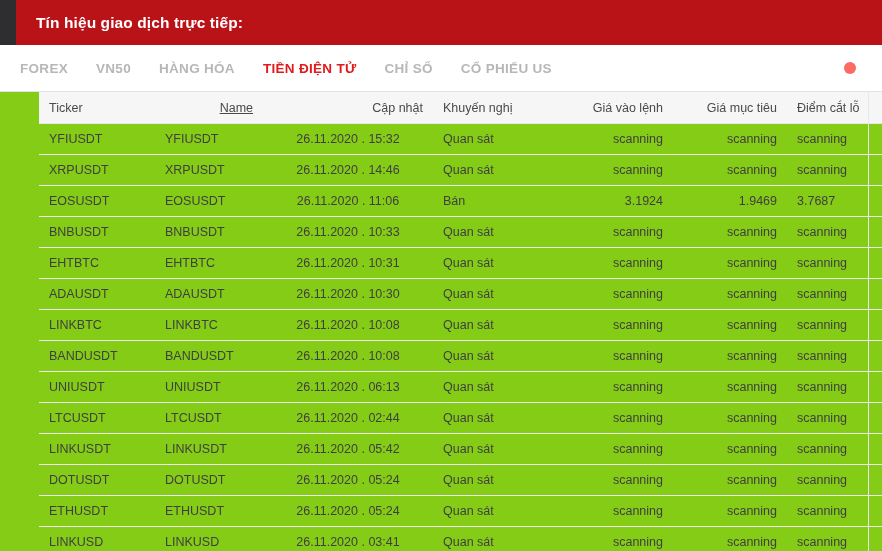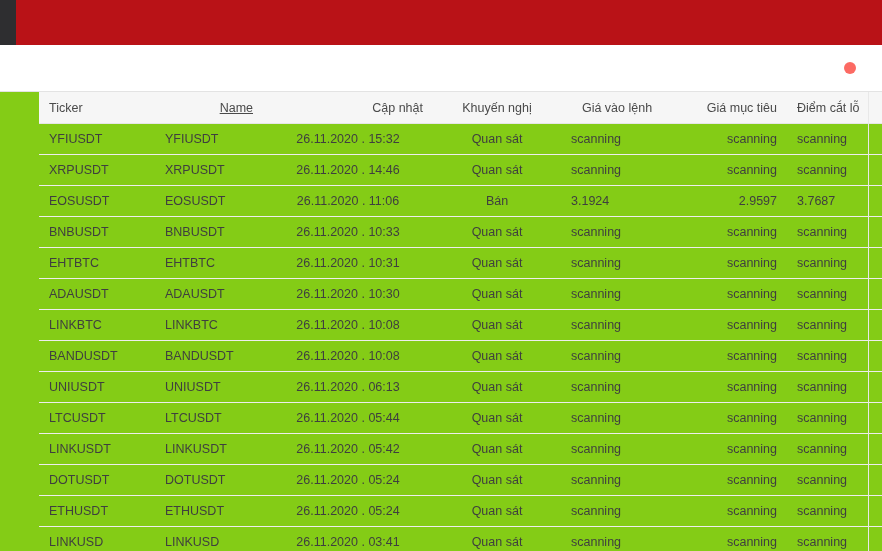--- a/index.html
+++ b/index.html
@@ -107,22 +107,22 @@
     padding: 0 10px;
     border-bottom: 1px solid #ededed;
     white-space: nowrap;
     overflow: hidden;
     color: #3f3f3f;
   }
   
   .col-ticker  { width: 96px;  text-align: left; }
   .col-name    { width: 88px;  text-align: left; }
   .col-update  { width: 150px; text-align: center; }
-  .col-reco    { width: 108px; text-align: center; }
-  .col-entry   { width: 92px;  }
+  .col-reco    { width: 108px; text-align: left; }
+  .col-entry   { width: 92px;  text-align: right; }
   .col-target  { width: 94px;  text-align: right; }
   .col-stop    { width: 82px;  text-align: left; }
   .col-status  { width: 80px;  text-align: right; }
 
   thead .col-ticker { text-align: left; }
   thead .col-name   { text-align: right; text-decoration: underline; }
   thead .col-update { text-align: right; }
 
   td.reco-watch { color: #f4813f; }
   td.reco-sell  { color: #e8403a; }
@@ -134,23 +134,32 @@
     width: 1px;
     height: 459px;
     background: #e8e8e8;
   }
 </style>
 </head>
 <body>
 
 <div class="banner">
   <div class="banner-accent"></div>
+  <div class="banner-title">Tín hiệu giao dịch trực tiếp:</div>
 </div>
 
 <nav class="tabbar">
+  <div id="tabs-host" style="display:flex;align-items:center;">
+      <div class="tab">FOREX</div>
+      <div class="tab">VN50</div>
+      <div class="tab">HÀNG HÓA</div>
+      <div class="tab active">TIỀN ĐIỆN TỬ</div>
+      <div class="tab">CHỈ SỐ</div>
+      <div class="tab">CỔ PHIẾU US</div>
+    </div>
   <span class="live-dot"></span>
 </nav>
 
 <div class="table-wrap">
   <table class="signals">
     <thead>
       <tr id="header-row">
           <th class="col-ticker">Ticker</th>
           <th class="col-name">Name</th>
           <th class="col-update">Cập nhật</th>
@@ -181,21 +190,21 @@
           <td class="col-target">scanning</td>
           <td class="col-stop">scanning</td>
           <td class="col-status">Đóng lệnh</td>
         </tr>
         <tr>
           <td class="col-ticker">EOSUSDT</td>
           <td class="col-name">EOSUSDT</td>
           <td class="col-update">26.11.2020 . 11:06</td>
           <td class="col-reco reco-sell">Bán</td>
           <td class="col-entry">3.1924</td>
-          <td class="col-target">2.9597</td>
+          <td class="col-target">1.9469</td>
           <td class="col-stop">3.7687</td>
           <td class="col-status">Trading</td>
         </tr>
         <tr>
           <td class="col-ticker">BNBUSDT</td>
           <td class="col-name">BNBUSDT</td>
           <td class="col-update">26.11.2020 . 10:33</td>
           <td class="col-reco reco-watch">Quan sát</td>
           <td class="col-entry">scanning</td>
           <td class="col-target">scanning</td>
@@ -248,21 +257,21 @@
           <td class="col-update">26.11.2020 . 06:13</td>
           <td class="col-reco reco-watch">Quan sát</td>
           <td class="col-entry">scanning</td>
           <td class="col-target">scanning</td>
           <td class="col-stop">scanning</td>
           <td class="col-status">Đóng lệnh</td>
         </tr>
         <tr>
           <td class="col-ticker">LTCUSDT</td>
           <td class="col-name">LTCUSDT</td>
-          <td class="col-update">26.11.2020 . 05:44</td>
+          <td class="col-update">26.11.2020 . 02:44</td>
           <td class="col-reco reco-watch">Quan sát</td>
           <td class="col-entry">scanning</td>
           <td class="col-target">scanning</td>
           <td class="col-stop">scanning</td>
           <td class="col-status">Đóng lệnh</td>
         </tr>
         <tr>
           <td class="col-ticker">LINKUSDT</td>
           <td class="col-name">LINKUSDT</td>
           <td class="col-update">26.11.2020 . 05:42</td>

